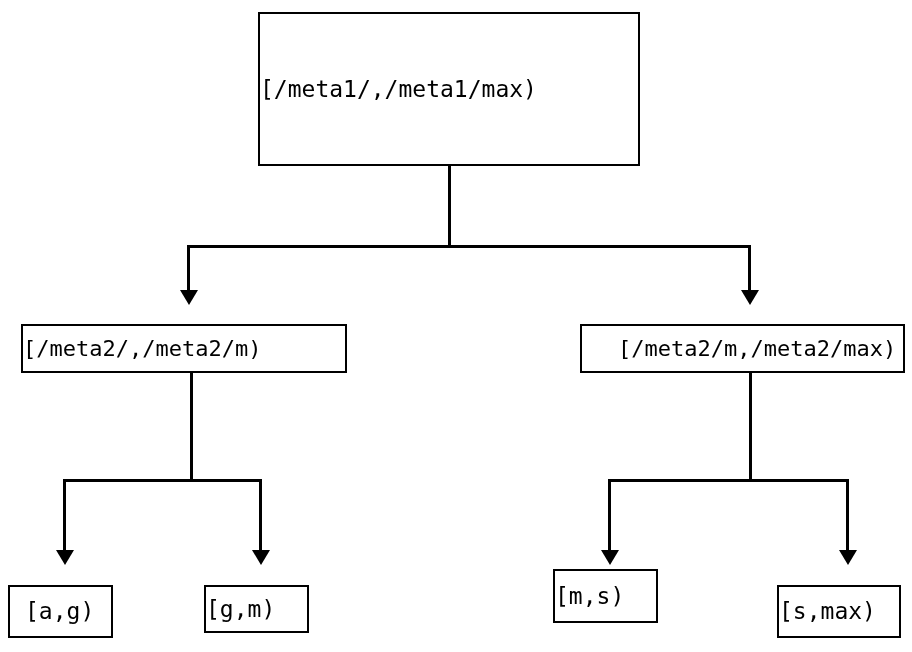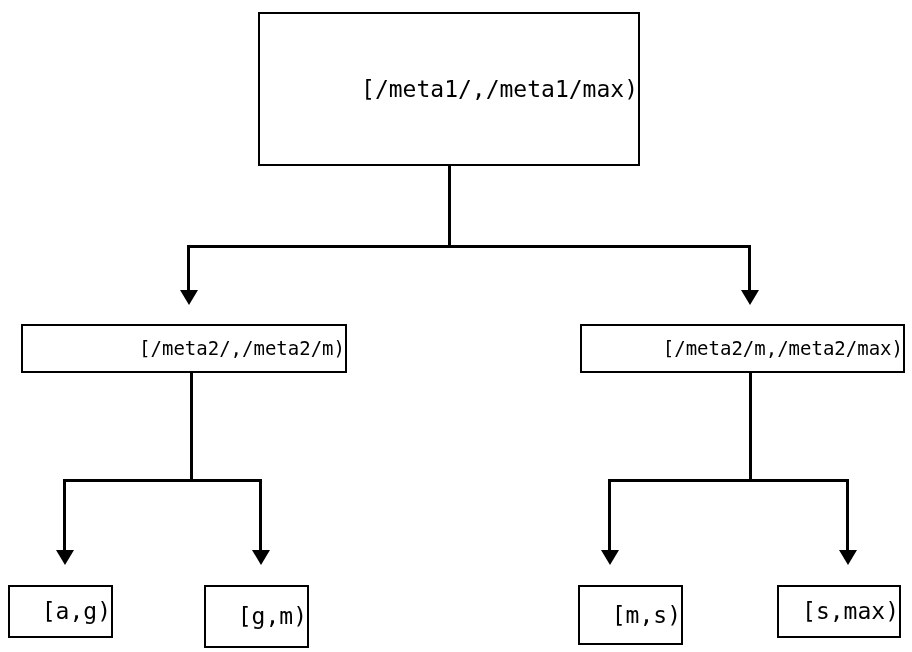--- a/index.html
+++ b/index.html
@@ -21,32 +21,32 @@
     background: #ffffff;
   }
   
   .node {
     position: absolute;
     box-sizing: border-box;
     background: #ffffff;
     border: 2px solid #000000;
     display: flex;
     align-items: center;
-    justify-content: flex-end;
+    justify-content: flex-start;
     text-align: center;
     color: #000000;
     white-space: pre;
   }
   .node .node-label {
     display: block;
     line-height: 1;
     letter-spacing: 0px;
   }
   .node-root      { font-size: 23px; }
-  .node-mid       { font-size: 19px; }
+  .node-mid       { font-size: 22px; }
   .node-leaf      { font-size: 23px; }
 
   
   .edge-v {
     position: absolute;
     width: 3px;
     background: #000000;
   }
   .edge-h {
     position: absolute;
@@ -106,25 +106,25 @@
   <div class="edge-v" style="left:608px; top:479px; height:72px;"></div>
   <div class="arrow-head" style="left:601px; top:550px;"></div>
 
   <div class="edge-v" style="left:846px; top:479px; height:72px;"></div>
   <div class="arrow-head" style="left:839px; top:550px;"></div>
 
   <div class="node node-leaf" style="left:8px; top:585px; width:105px; height:53px;padding-left:15px;">
     <span class="node-label">[a,g)</span>
   </div>
 
-  <div class="node node-leaf" style="left:204px; top:585px; width:105px; height:63px;">
+  <div class="node node-leaf" style="left:204px; top:585px; width:105px; height:48px;">
     <span class="node-label">[g,m)</span>
   </div>
 
-  <div class="node node-leaf" style="left:553px; top:585px; width:105px; height:60px;margin-left:25px;">
+  <div class="node node-leaf" style="left:553px; top:569px; width:105px; height:54px;">
     <span class="node-label">[m,s)</span>
   </div>
 
   <div class="node node-leaf" style="left:777px; top:585px; width:124px; height:53px;">
     <span class="node-label">[s,max)</span>
   </div>
 
 </div>
 
 </body></html>

